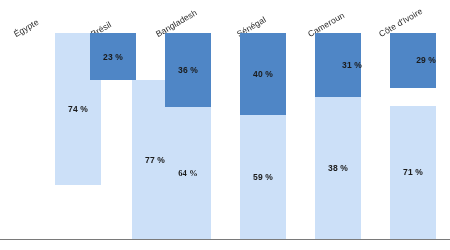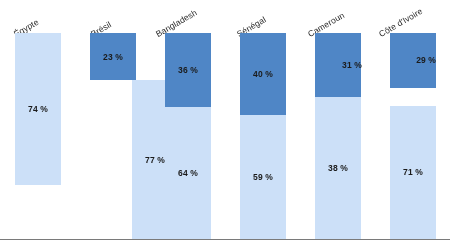--- a/index.html
+++ b/index.html
@@ -79,21 +79,21 @@
 </head>
 <body>
 
 <div id="chart-root">
 
   <div id="plot-area">
 
     <div class="bar-group" style="left:15px;width:46px;">
       <div class="cat-label" style="left:2px;top:-4px;">Égypte</div>
       <div class="bar-col">
-        <div class="seg seg-bottom" style="height:74%;">
+        <div class="seg seg-bottom" style="height:74%;margin-left:40px;">
           <span class="seg-label">74 %</span>
         </div>
       </div>
     </div>
 
     <div class="bar-group" style="left:90px;width:46px;">
       <div class="cat-label" style="left:4px;top:-4px;">Brésil</div>
       <div class="bar-col">
         <div class="seg seg-top" style="height:23%;align-items:center;">
           <span class="seg-label">23 %</span>
@@ -103,21 +103,21 @@
         </div>
       </div>
     </div>
 
     <div class="bar-group" style="left:165px;width:46px;">
       <div class="cat-label" style="left:-6px;top:-4px;">Bangladesh</div>
       <div class="bar-col">
         <div class="seg seg-top" style="height:36%;">
           <span class="seg-label">36 %</span>
         </div>
-        <div class="seg seg-bottom" style="height:64%;">
+        <div class="seg seg-bottom" style="height:64%;font-family:Liberation Serif, serif;">
           <span class="seg-label">64 %</span>
         </div>
       </div>
     </div>
 
     <div class="bar-group" style="left:240px;width:46px;">
       <div class="cat-label" style="left:0px;top:-4px;">Sénégal</div>
       <div class="bar-col">
         <div class="seg seg-top" style="height:40%;">
           <span class="seg-label">40 %</span>

